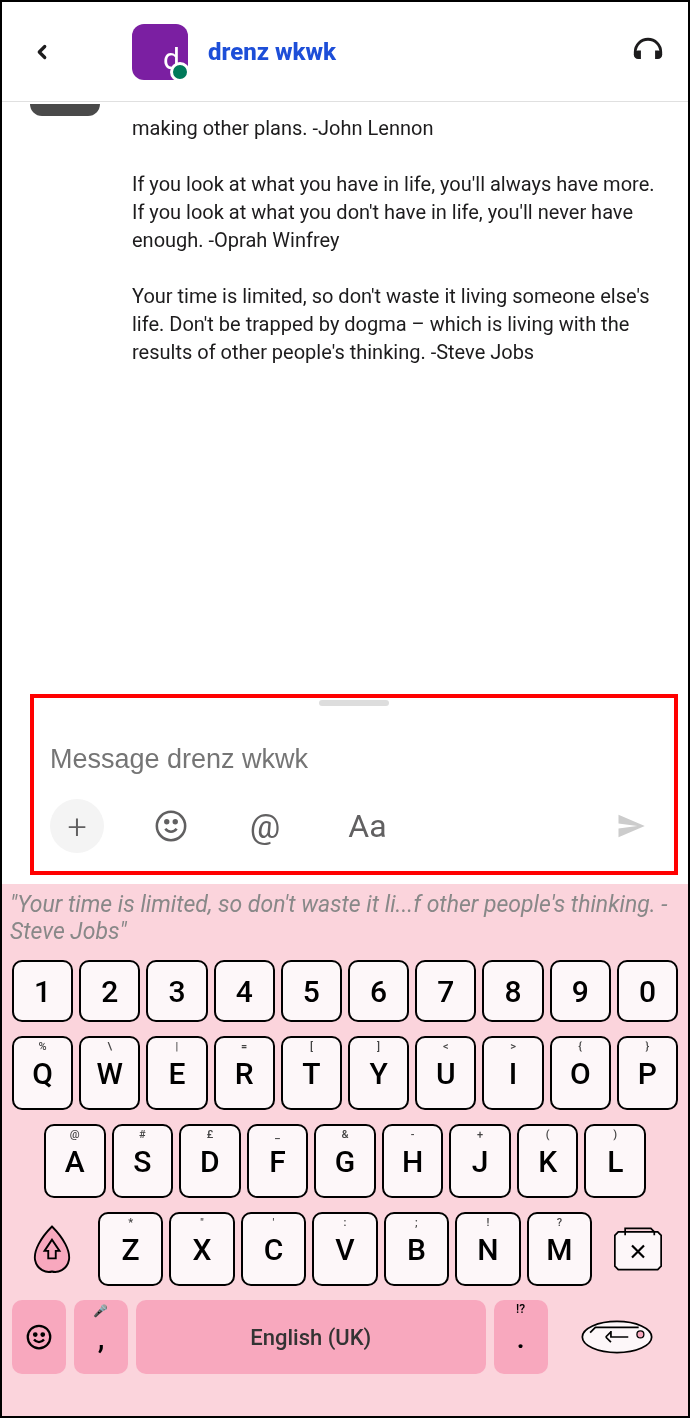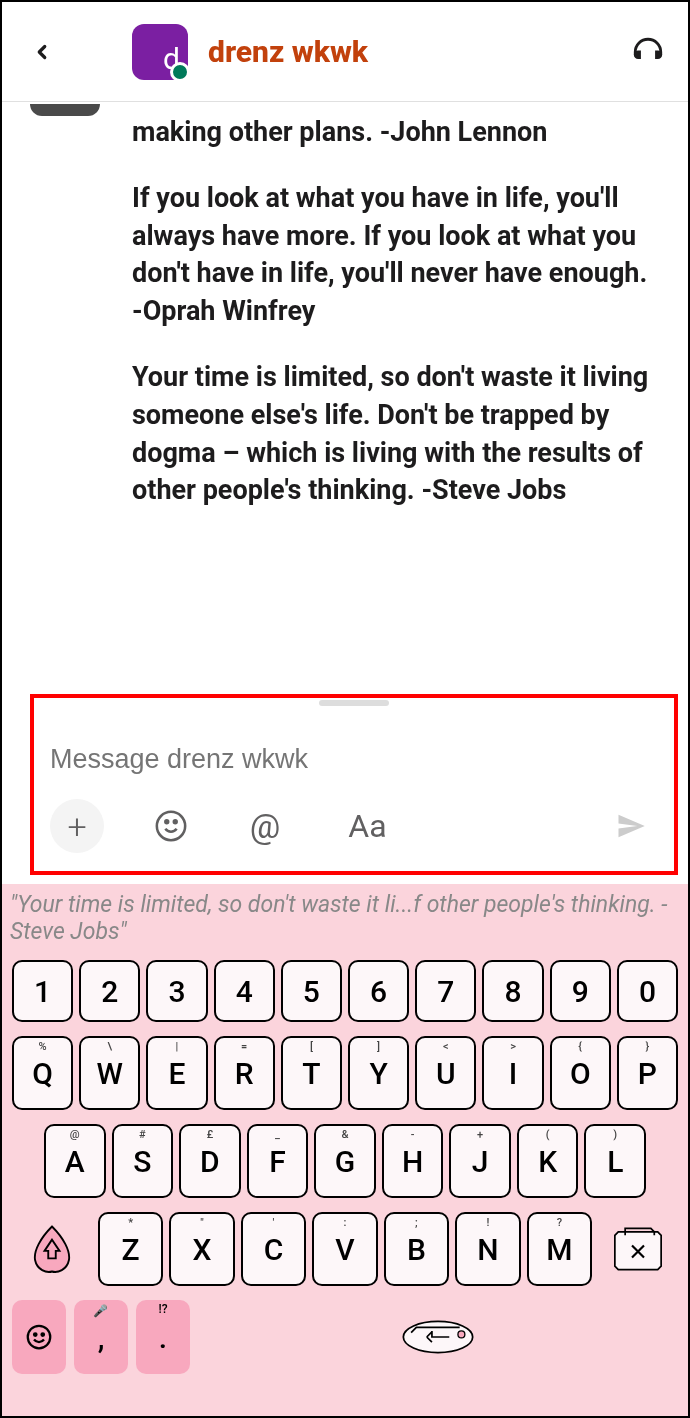--- a/index.html
+++ b/index.html
@@ -6,28 +6,28 @@
   html, body { width: 690px; height: 1418px; font-family: -apple-system, BlinkMacSystemFont, "Segoe UI", Roboto, Helvetica, Arial, sans-serif; background: #fff; overflow: hidden; }
   body { border: 2px solid #000; position: relative; }
   
   
   .header { height: 100px; display: flex; align-items: center; padding: 0 20px; border-bottom: 1px solid #e0e0e0; gap: 20px; }
   .back-btn { width: 40px; height: 40px; display: flex; align-items: center; justify-content: center; cursor: pointer; }
   .back-btn svg { width: 22px; height: 22px; }
   .avatar-wrap { position: relative; width: 56px; height: 56px; margin-left: 50px; }
   .avatar { width: 56px; height: 56px; border-radius: 12px; background: #7b1fa2; color: #fff; display: flex; align-items: flex-end; justify-content: flex-end; font-size: 30px; font-weight: 400; padding: 4px 8px; }
   .presence { position: absolute; bottom: -2px; right: -2px; width: 20px; height: 20px; background: #007a5a; border: 3px solid #fff; border-radius: 50%; }
-  .chat-title { font-size: 30px; font-weight: 800; color: #c2410c; flex: 1; }
+  .chat-title { font-size: 24px; font-weight: 800; color: #1d4ed8; flex: 1; }
   .headphone { width: 40px; height: 40px; display: flex; align-items: center; justify-content: center; cursor: pointer; }
   .headphone svg { width: 34px; height: 34px; stroke: #1d1c1d; }
   
   
   .messages { padding: 0 28px 0 130px; overflow: hidden; }
   .partial-avatar { position: absolute; left: 28px; top: 102px; width: 70px; height: 12px; border-radius: 0 0 12px 12px; background: #4a4a4a; }
-  .msg { font-size: 27px; line-height: 1.4; color: #1d1c1d; margin-bottom: 28px; margin-top: 12px; font-weight: bold; }
+  .msg { font-size: 20px; line-height: 1.4; color: #1d1c1d; margin-bottom: 28px; margin-top: 12px; }
   
   
   .composer-wrap { position: absolute; left: 28px; right: 10px; top: 692px; border: 4px solid #ff0000; padding: 4px 0 4px 0; background: #fff; }
   .drag-handle { width: 70px; height: 6px; background: #ddd; border-radius: 3px; margin: -2px auto 10px; }
   .composer-input { width: 100%; border: none; outline: none; font-size: 27px; color: #888; padding: 28px 16px 18px 16px; }
   .composer-toolbar { display: flex; align-items: center; gap: 40px; padding: 6px 16px 14px 16px; }
   .toolbar-btn { width: 54px; height: 54px; display: flex; align-items: center; justify-content: center; border-radius: 50%; cursor: pointer; color: #616061; }
   .toolbar-btn.plus { background: #f4f4f4; font-size: 34px; font-weight: 300; }
   .toolbar-btn svg { width: 34px; height: 34px; }
   .send-btn { margin-left: auto; color: #ccc; }
@@ -264,20 +264,21 @@
             <circle cx="12" cy="12" r="9"></circle>
             <path d="M8 14s1.5 2 4 2 4-2 4-2"></path>
             <circle cx="9" cy="10" r="1" fill="#000"></circle>
             <circle cx="15" cy="10" r="1" fill="#000"></circle>
           </svg>
       </div>
       <div class="key letter comma">
           <span class="mic">🎤</span>
           <span>,</span>
         </div>
+      <div class="key letter space">English (UK)</div>
       <div class="key letter period">
           <span class="sub2">!?</span>
           <span>.</span>
         </div>
       <div class="key letter enter">
         <svg viewBox="0 0 90 54">
             <ellipse cx="45" cy="27" rx="40" ry="18" fill="#fdf7f9" stroke="#000" stroke-width="2"></ellipse>
             <path d="M14 22 L20 16 L70 16" fill="none" stroke="#000" stroke-width="2"></path>
             <path d="M58 27 L38 27 L38 20 M32 27 L38 21 M32 27 L38 33" fill="none" stroke="#000" stroke-width="2"></path>
             <circle cx="72" cy="24" r="4" fill="#f8a8be" stroke="#000" stroke-width="1.5"></circle>

